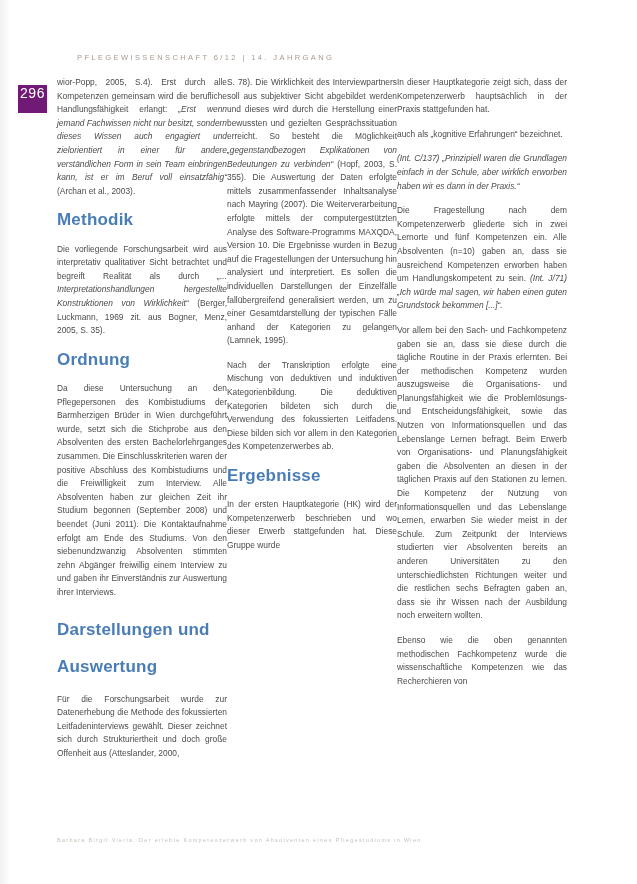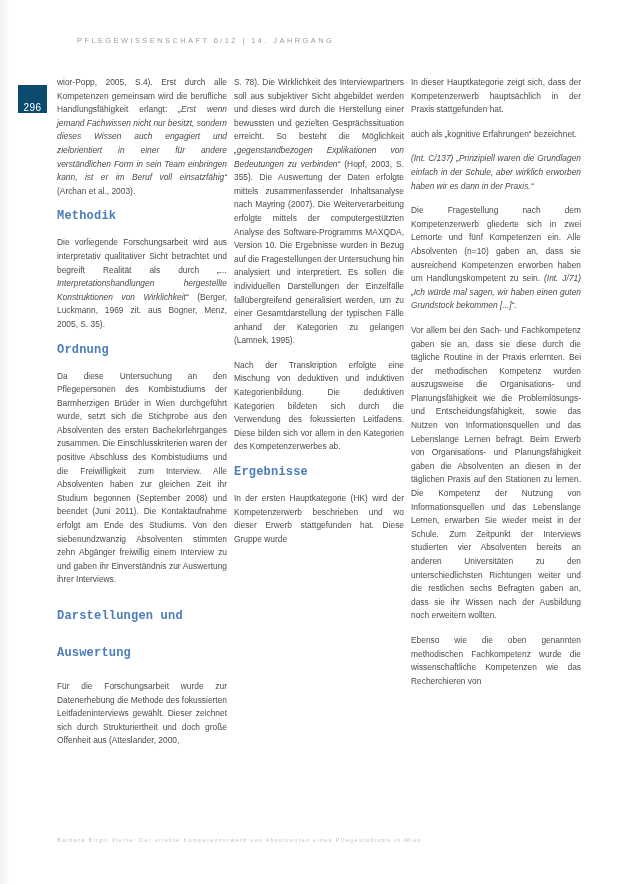--- a/index.html
+++ b/index.html
@@ -5,43 +5,43 @@
   html,body{margin:0;padding:0;}
   body{
     width:637px;height:884px;position:relative;background:#ffffff;
     font-family:"Liberation Sans", sans-serif;overflow:hidden;
   }
   .scan-edge{
     position:absolute;left:0;top:0;width:10px;height:884px;
     background:linear-gradient(to right, rgba(120,115,110,0.10), rgba(255,255,255,0));
   }
   .journal-header{
-    position:absolute;left:77px;top:36px;
+    position:absolute;left:77px;top:53px;
     font-size:7.5px;letter-spacing:2.4px;color:#a89b8e;
     text-transform:uppercase;white-space:nowrap;text-align:center;
   }
   .page-badge{
     position:absolute;left:18px;top:85px;width:29px;height:28px;
-    background:#0c4a6e;color:#ffffff;display:flex;align-items:flex-end;justify-content:center;
-    font-size:10px;letter-spacing:0.5px;
+    background:#701a75;color:#ffffff;display:flex;align-items:flex-start;justify-content:center;
+    font-size:14px;letter-spacing:0.5px;
   }
   .content{
     position:absolute;left:57px;top:76px;width:524px;
-    display:flex;gap:7px;align-items:flex-start;
+    display:flex;align-items:flex-start;
   }
   .col{width:170px;}
   .para{
     font-size:8.4px;line-height:13.6px;color:#4b4b4b;
     text-align:justify;margin:0 0 11px 0;
     -webkit-hyphens:auto;hyphens:auto;
   }
   .para .it, .para.it{font-style:italic;}
   .heading{
-    font-size:12px;font-weight:600;color:#4a7db8;
-    margin:9px 0 12px 0;letter-spacing:0.2px;line-height:1.25;font-family:Liberation Mono, monospace;
+    font-size:17px;font-weight:600;color:#4a7db8;
+    margin:9px 0 12px 0;letter-spacing:0.2px;line-height:1.25;
   }
   .heading.spread{line-height:37px;margin:4px 0 8px 0;}
   .running-footer{
     position:absolute;left:57px;top:837px;width:560px;
     font-size:5.5px;letter-spacing:1.3px;color:#c6c1bb;white-space:nowrap;
     overflow:hidden;
   }
 </style>
 </head>
 <body>

